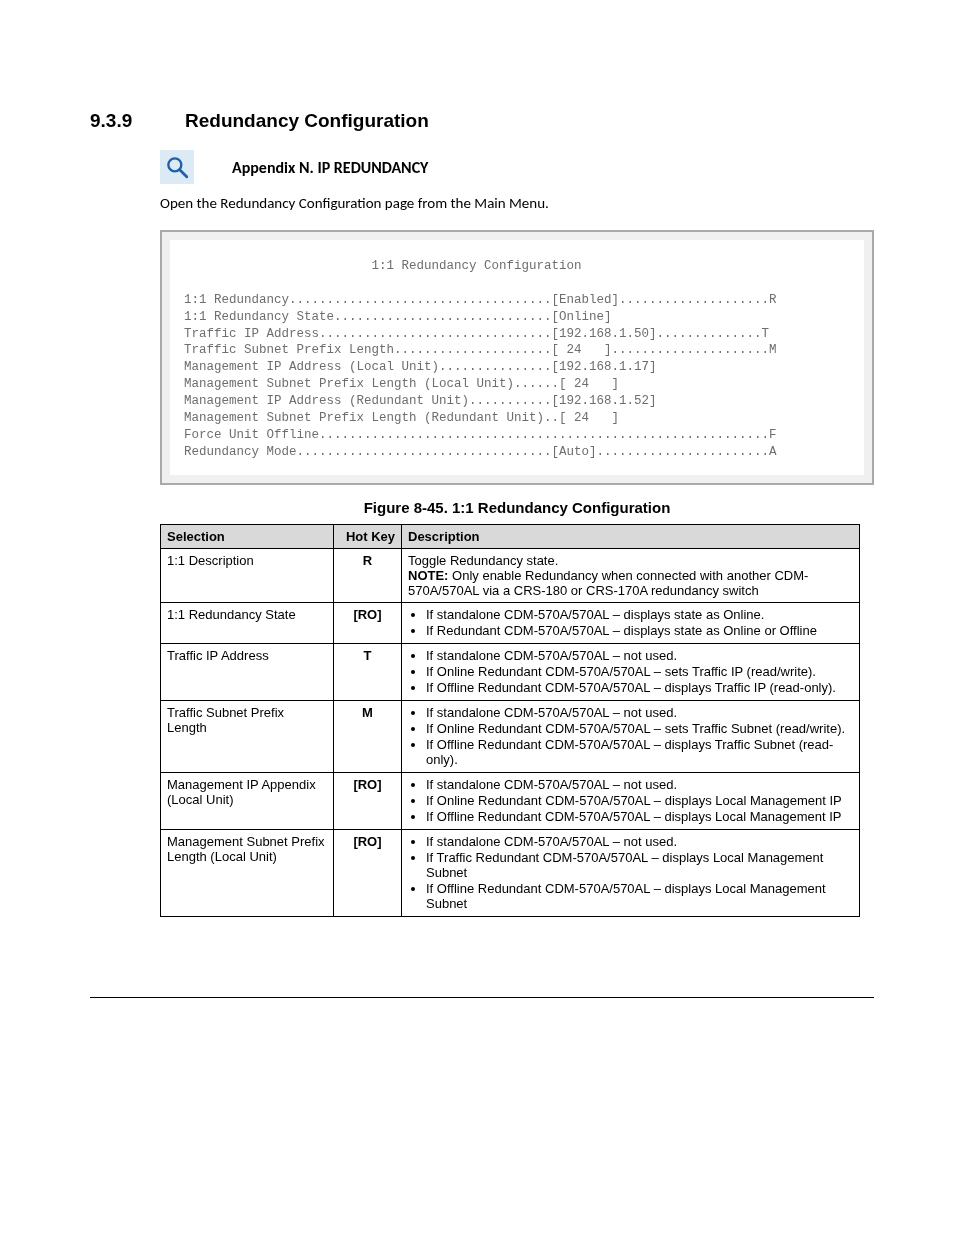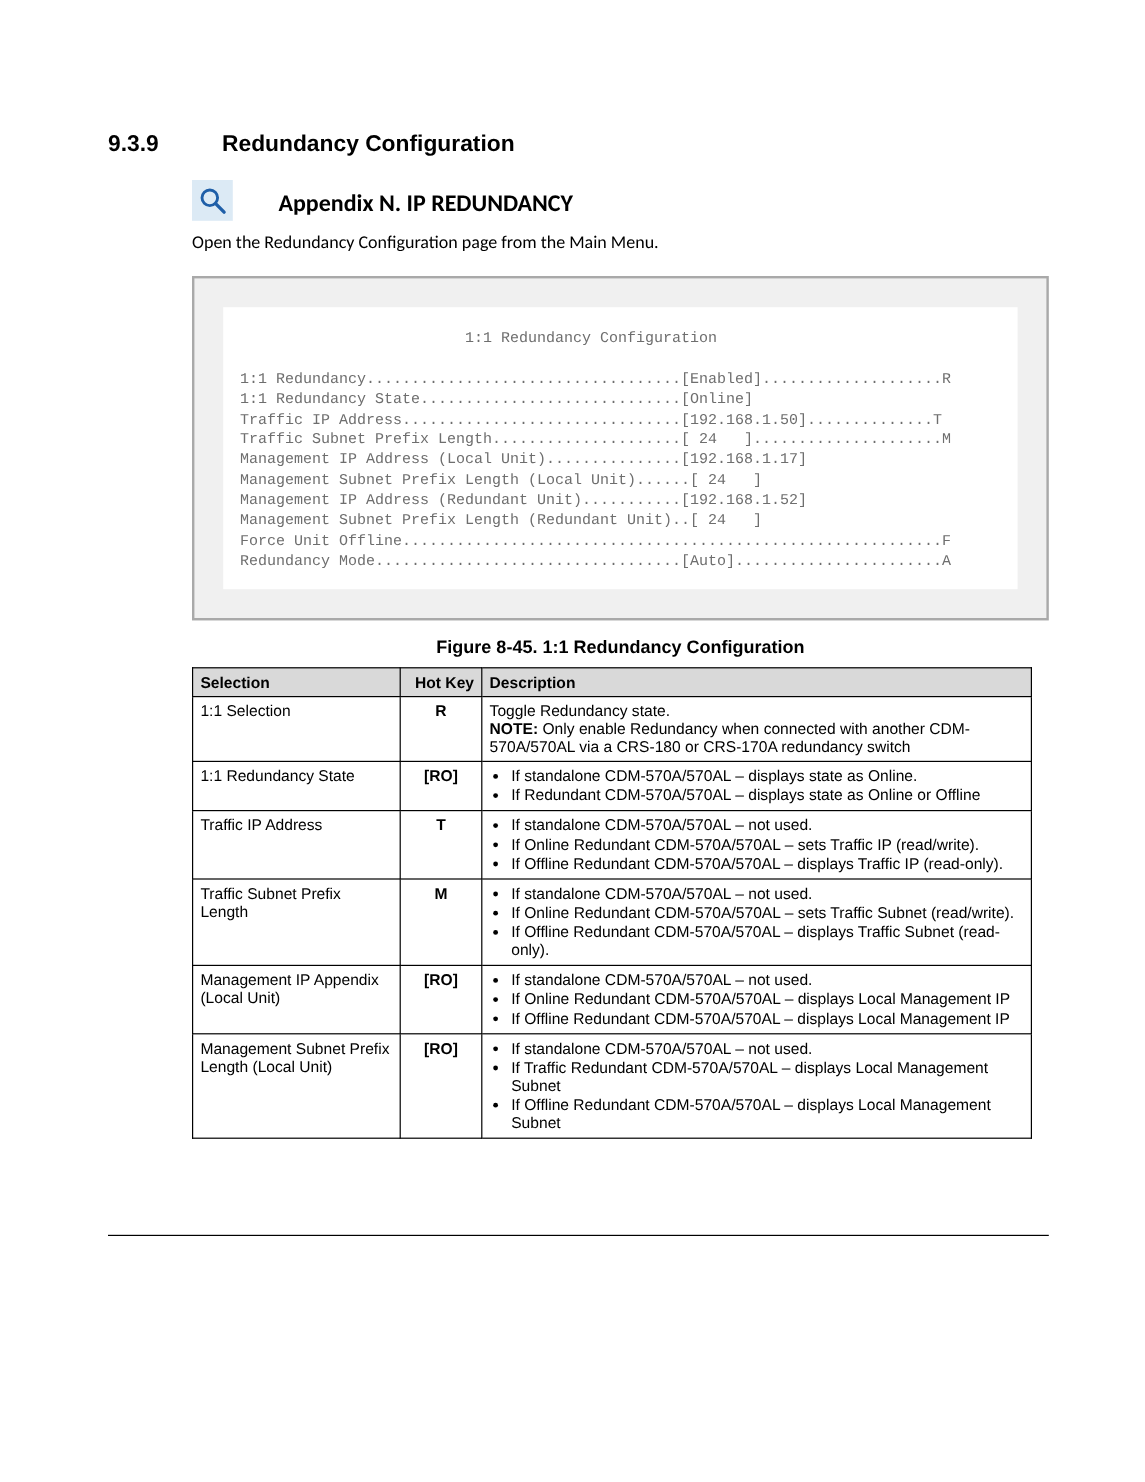--- a/index.html
+++ b/index.html
@@ -32,34 +32,34 @@
     background: #dceaf5;
     display: flex;
     align-items: center;
     justify-content: center;
     margin-right: 38px;
     flex: 0 0 34px;
   }
   .mag-box svg { width: 26px; height: 26px; }
   .appendix-text {
     font-weight: bold;
-    font-size: 20px;
+    font-size: 16px;
     padding-top: 8px;
     font-family: Calibri, Arial, sans-serif;
   }
   .intro-text {
     margin: 0 0 18px 70px;
     font-size: 15px;
     font-family: Calibri, Arial, sans-serif;
   }
   .terminal-wrap {
     margin: 0 0 14px 70px;
     border: 2px solid #a9a9a9;
     background: #f0f0f0;
-    padding: 24px;
+    padding: 8px;
   }
   .terminal {
     background: #fff;
     font-family: "Courier New", monospace;
     font-size: 12.5px;
     color: #6e6e6e;
     padding: 18px 14px 14px 14px;
     white-space: pre;
     overflow: hidden;
     line-height: 1.35;
@@ -140,21 +140,21 @@
 <table class="desc-table">
   <thead>
     <tr>
       <th class="col-sel">Selection</th>
       <th class="col-hot">Hot Key</th>
       <th>Description</th>
     </tr>
   </thead>
   <tbody id="tbody">
       <tr>
-        <td>1:1 Selection</td>
+        <td>1:1 Description</td>
         <td class="hotkey">R</td>
         <td>
           <div>Toggle Redundancy state.</div>
           <div><span class="note-label">NOTE:</span> Only enable Redundancy when connected with another CDM-570A/570AL via a CRS-180 or CRS-170A redundancy switch</div>
         </td>
       </tr>
       <tr>
         <td>1:1 Redundancy State</td>
         <td class="hotkey">[RO]</td>
         <td>

